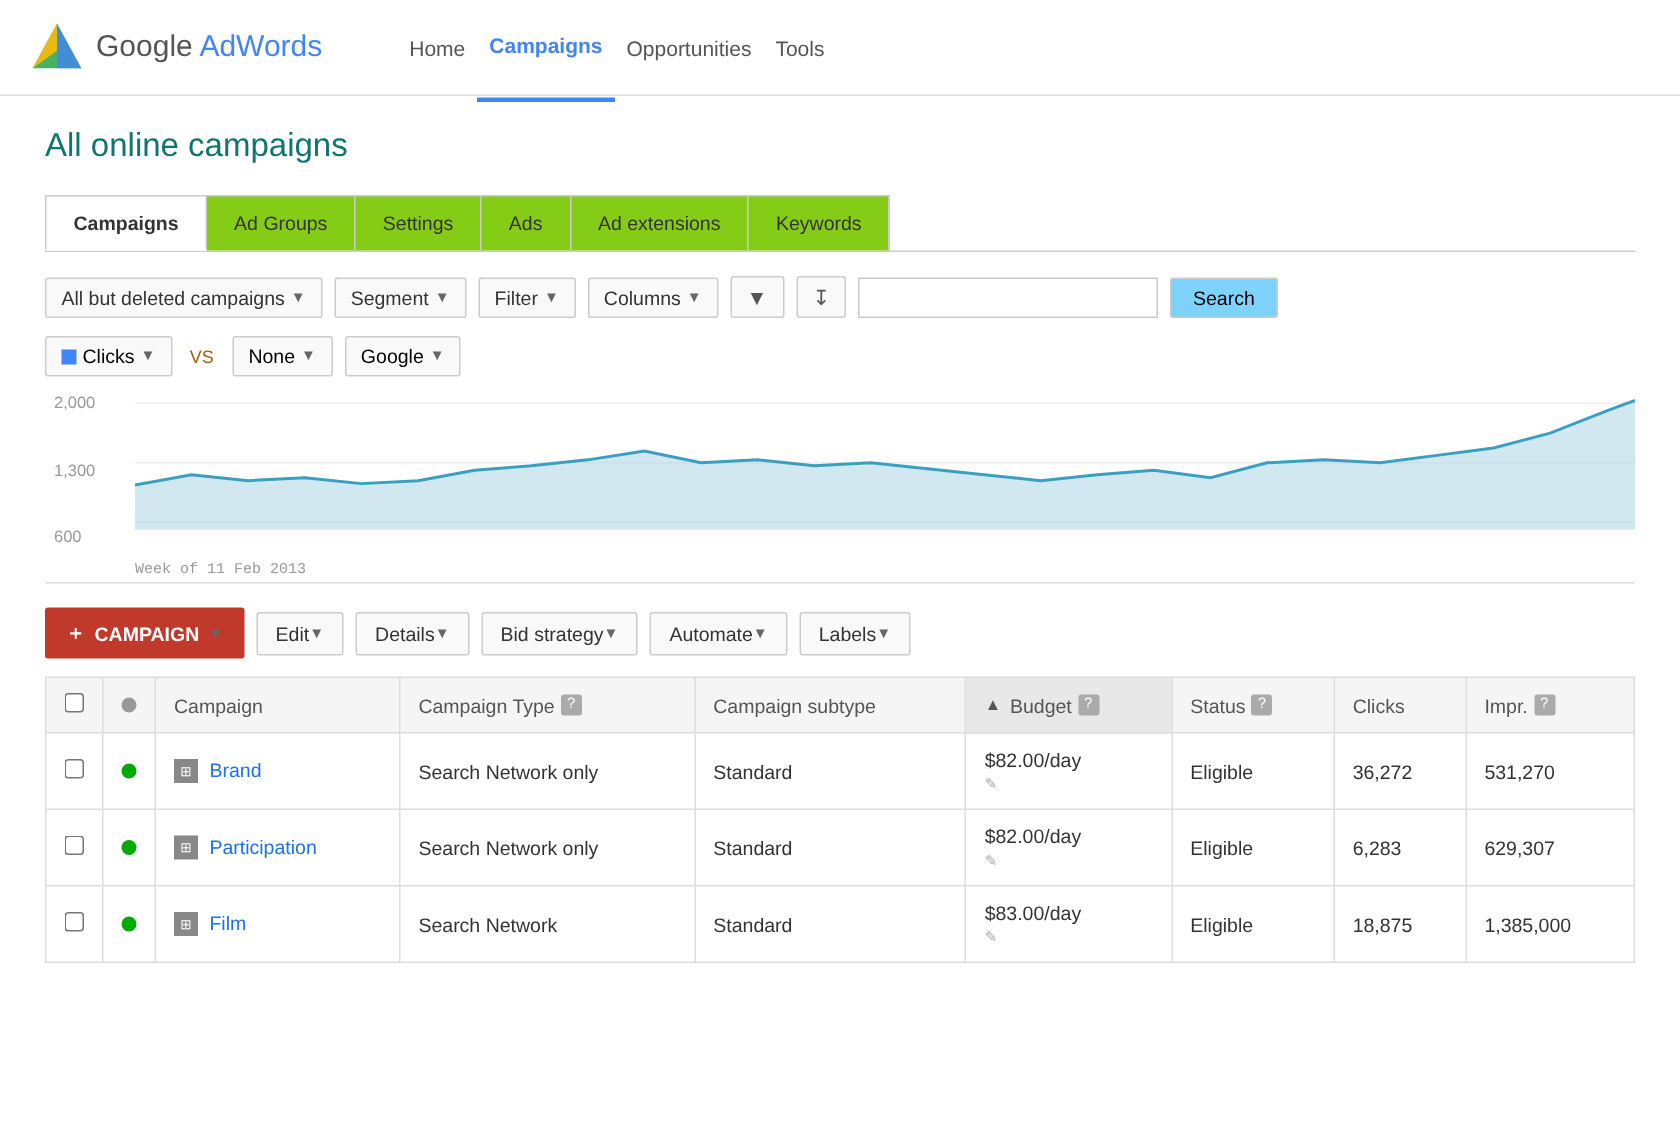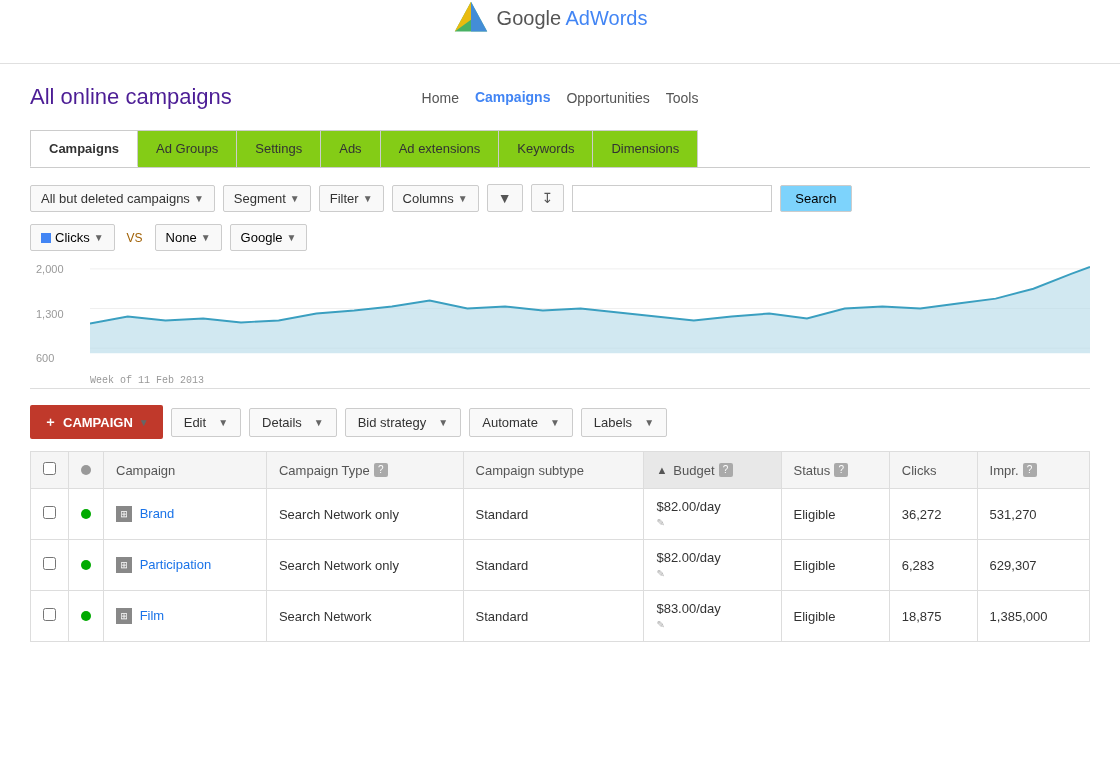--- a/index.html
+++ b/index.html
@@ -7,21 +7,20 @@
 
     
     .header {
       display: flex;
       align-items: center;
       height: 64px;
       background: #fff;
       border-bottom: 1px solid #e0e0e0;
       padding: 0 20px;
       gap: 30px;
-      flex-direction: column;
     }
     .logo-area {
       display: flex;
       align-items: center;
       gap: 8px;
       margin-right: 20px;
     }
     .logo-svg {
       width: 36px;
       height: 36px;
@@ -43,21 +42,21 @@
       text-decoration: none;
     }
     .nav-item.active {
       color: #4285f4;
       border-bottom: 3px solid #4285f4;
       font-weight: bold;
     }
 
     
     .page-content { padding: 20px 30px; }
-    .page-title { font-size: 22px; color: #4c1d95; margin-bottom: 20px; font-weight: normal; }
+    .page-title { font-size: 22px; color: #0f766e; margin-bottom: 20px; font-weight: normal; }
 
     
     .tabs {
       display: flex;
       border-bottom: 1px solid #ccc;
       margin-bottom: 16px;
     }
     .tab {
       padding: 10px 18px;
       border: 1px solid #ccc;
@@ -208,21 +207,21 @@
       padding: 8px 14px;
       cursor: pointer;
       font-size: 13px;
       font-weight: bold;
       border-radius: 2px;
       text-transform: uppercase;
     }
     .action-btn {
       display: flex;
       align-items: center;
-      gap: 12px;
+      gap: 0;
       border: 1px solid #ccc;
       background: #f9f9f9;
       padding: 6px 12px;
       cursor: pointer;
       font-size: 13px;
       border-radius: 2px;
       color: #333;
     }
 
     
@@ -332,21 +331,20 @@
 <div class="page-content">
   <h1 class="page-title">All online campaigns</h1>
 
   <div class="tabs">
     <div class="tab active">Campaigns</div>
     <div class="tab">Ad Groups</div>
     <div class="tab">Settings</div>
     <div class="tab">Ads</div>
     <div class="tab">Ad extensions</div>
     <div class="tab">Keywords</div>
-    <div class="tab">Dimensions</div>
   </div>
 
   <div class="toolbar">
     <button class="dropdown-btn">
       <span>All but deleted campaigns</span>
       <span class="dropdown-arrow">▼</span>
     </button>
     <button class="dropdown-btn">
       <span>Segment</span>
       <span class="dropdown-arrow">▼</span>

